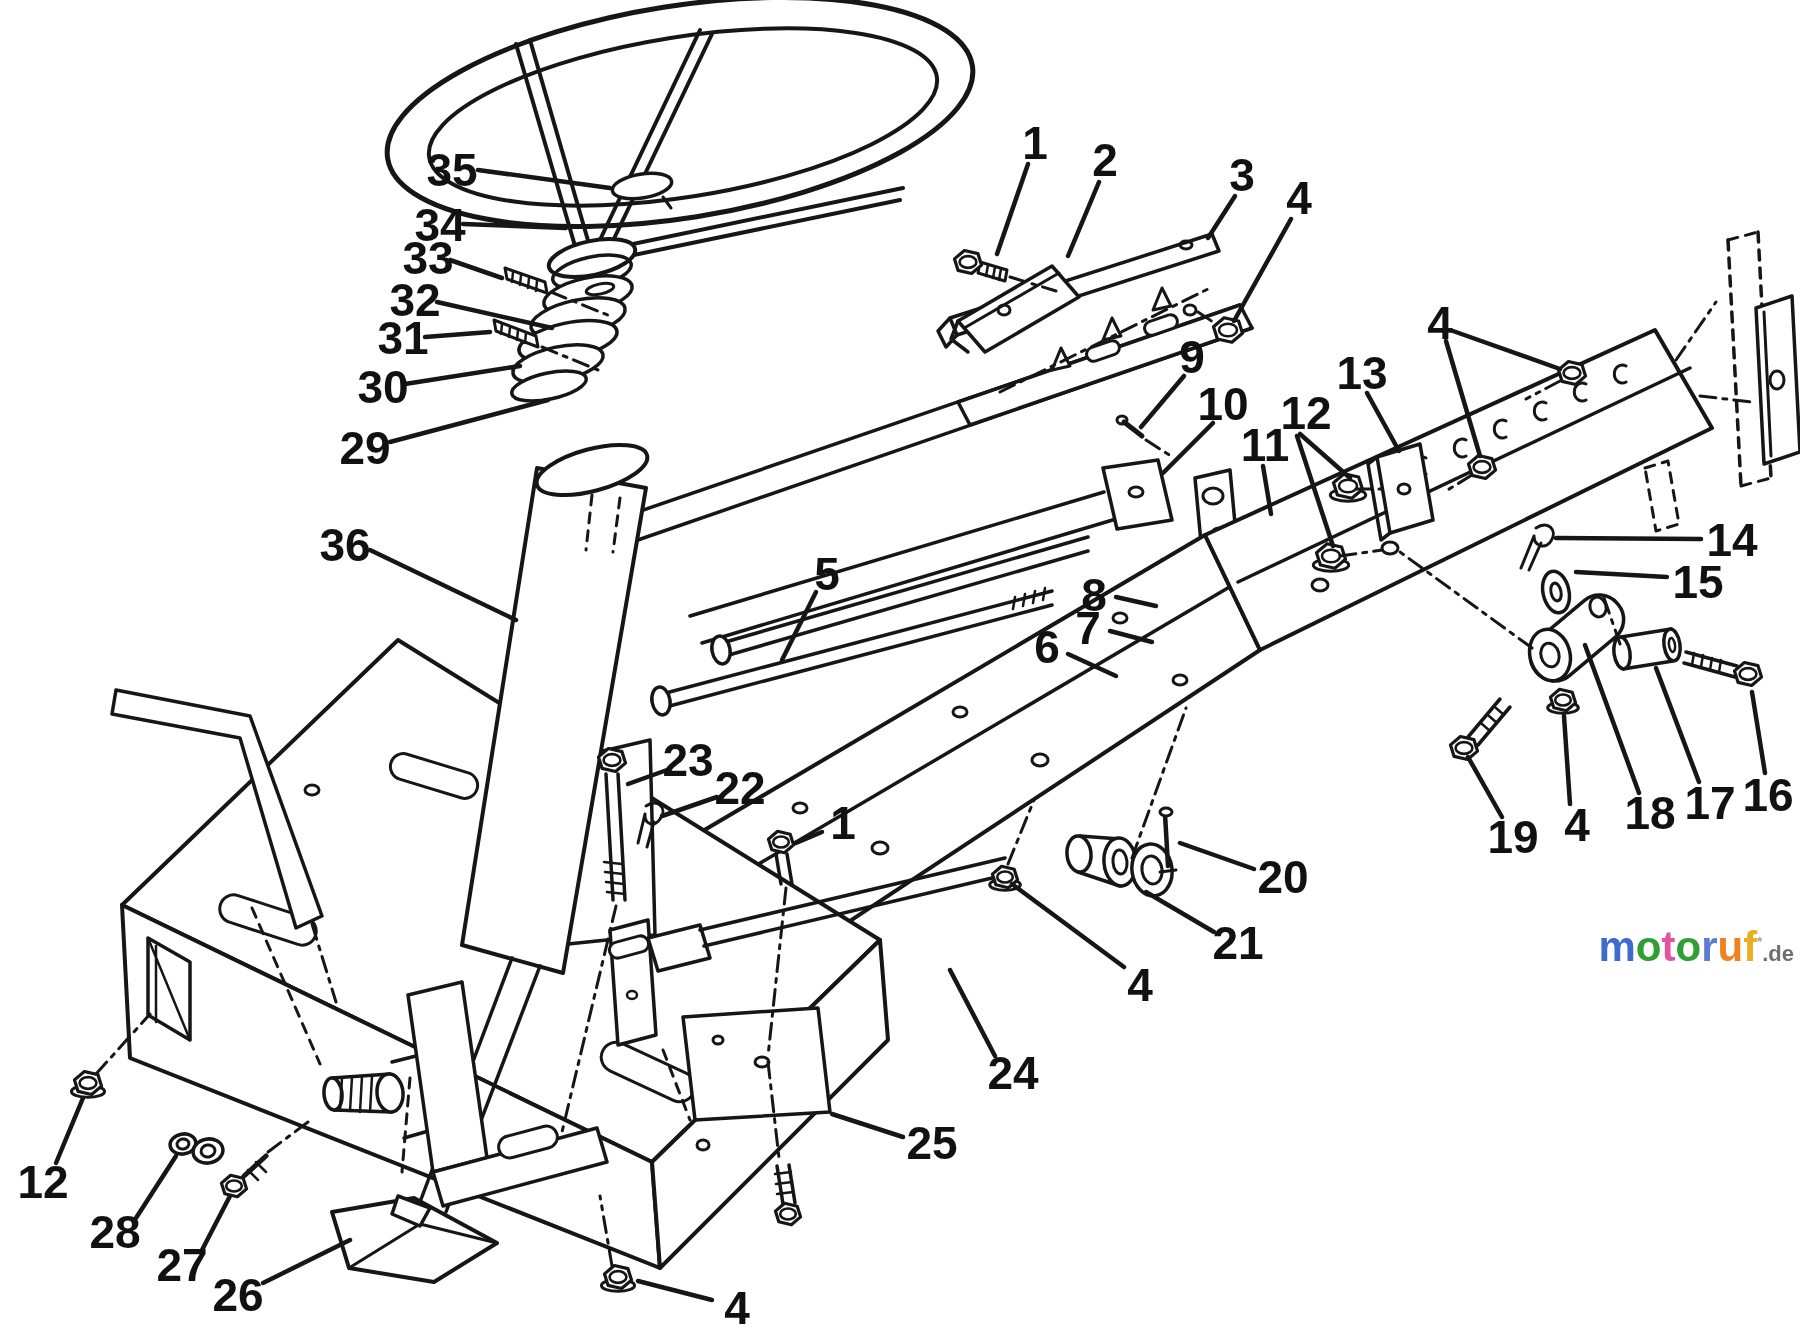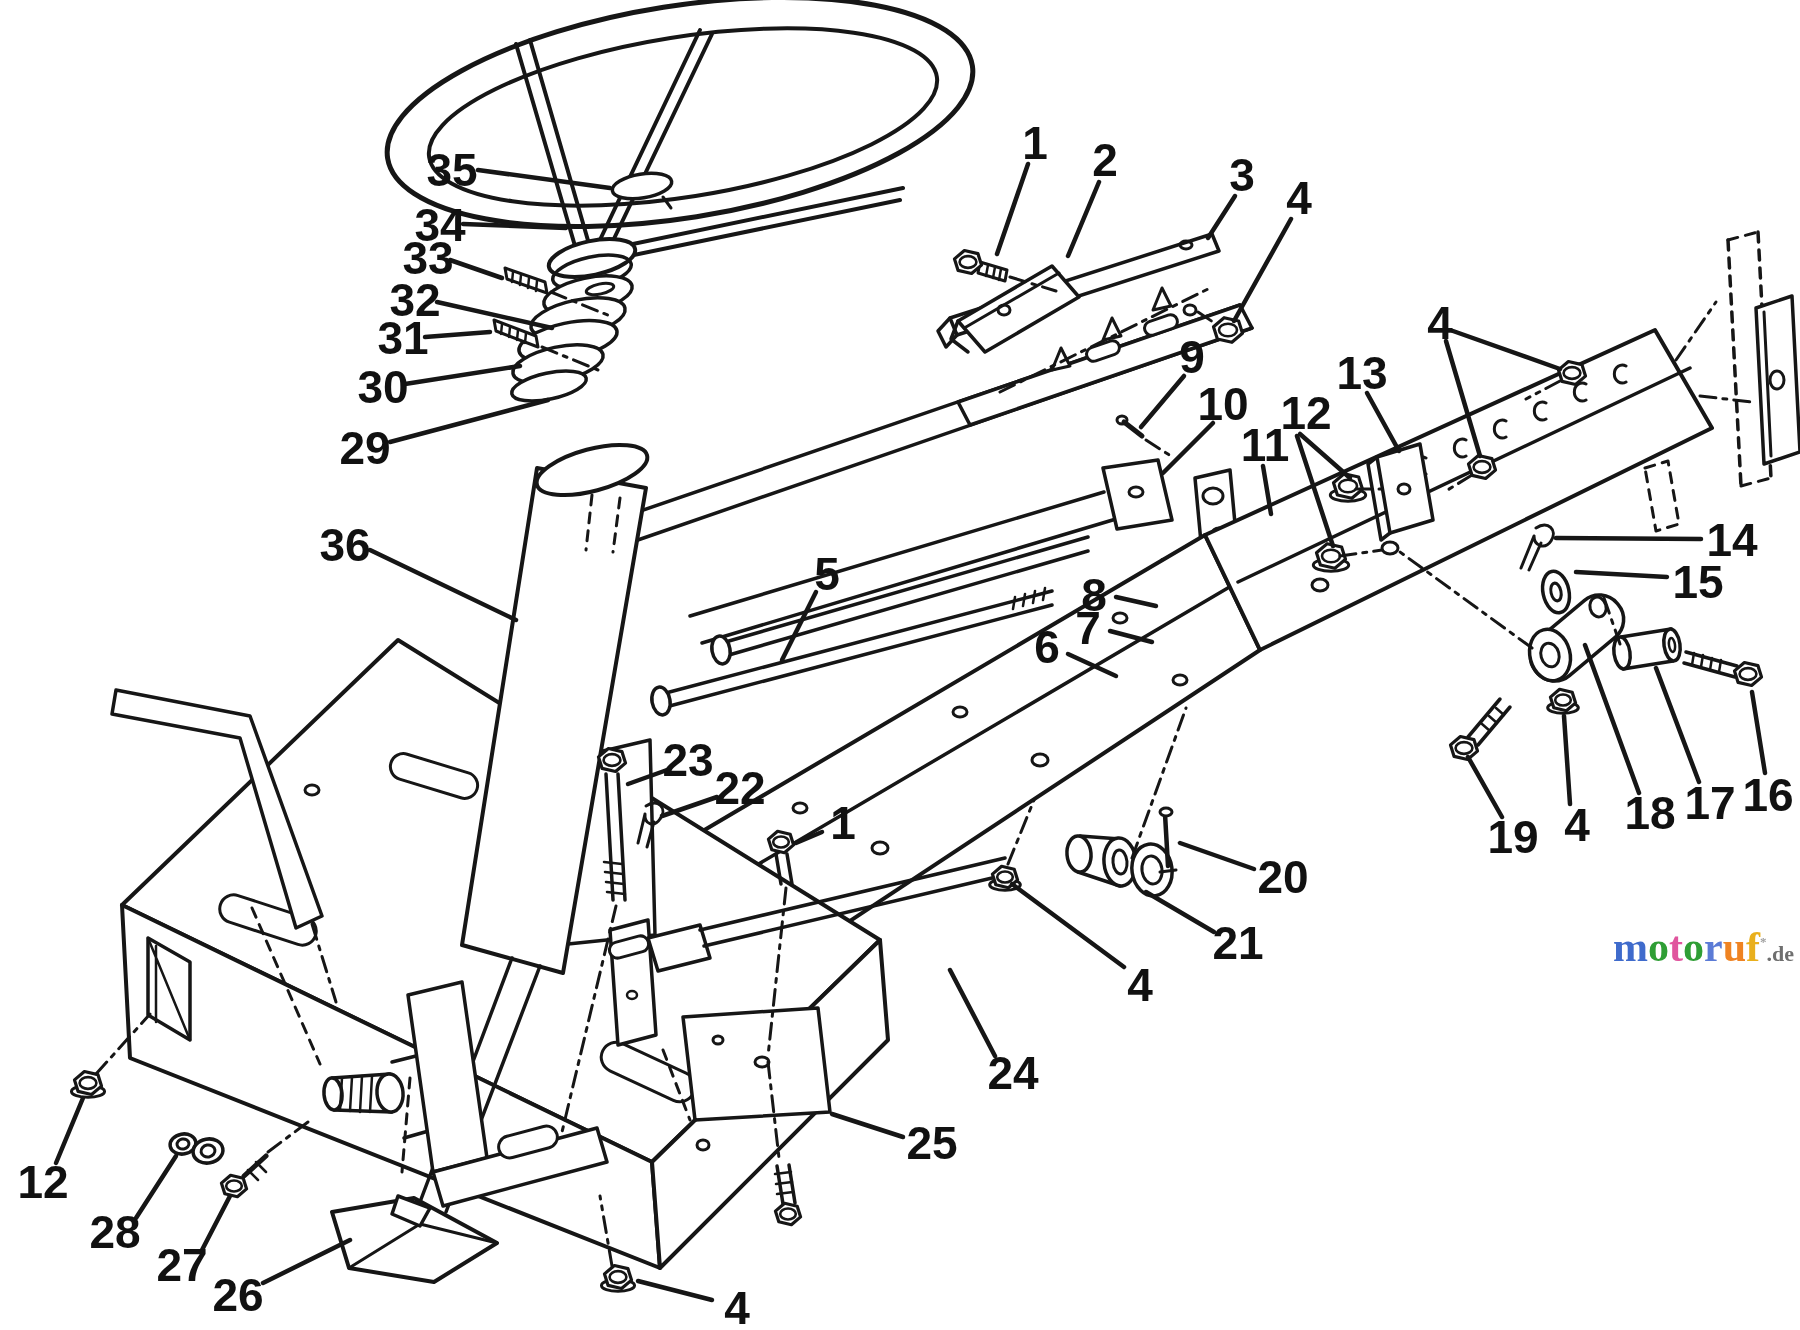--- a/index.html
+++ b/index.html
@@ -1,21 +1,21 @@
 <!DOCTYPE html>
 <html><head>
 <meta charset="utf-8">
 <style>
   html,body{margin:0;padding:0;background:#ffffff;}
   body{width:1800px;height:1330px;overflow:hidden;font-family:"Liberation Sans",sans-serif;}
   .stage{position:relative;width:1800px;height:972px;background:#ffffff;}
   svg{position:absolute;left:0;top:0;}
   .watermark{
     position:absolute;right:6px;bottom:4px;
-    font-family:Liberation Serif, serif;font-weight:bold;
+    font-family:Liberation Sans, sans-serif;font-weight:bold;
     font-size:42px;letter-spacing:0px;line-height:1;user-select:none;
   }
   .watermark .suffix{font-size:22px;font-weight:bold;}
   .watermark .tm{font-size:13px;vertical-align:super;}
   text.plbl{font-family:"Liberation Sans",sans-serif;font-weight:bold;font-size:46px;}
 </style>
 </head>
 <body>
 
 <div class="stage">

